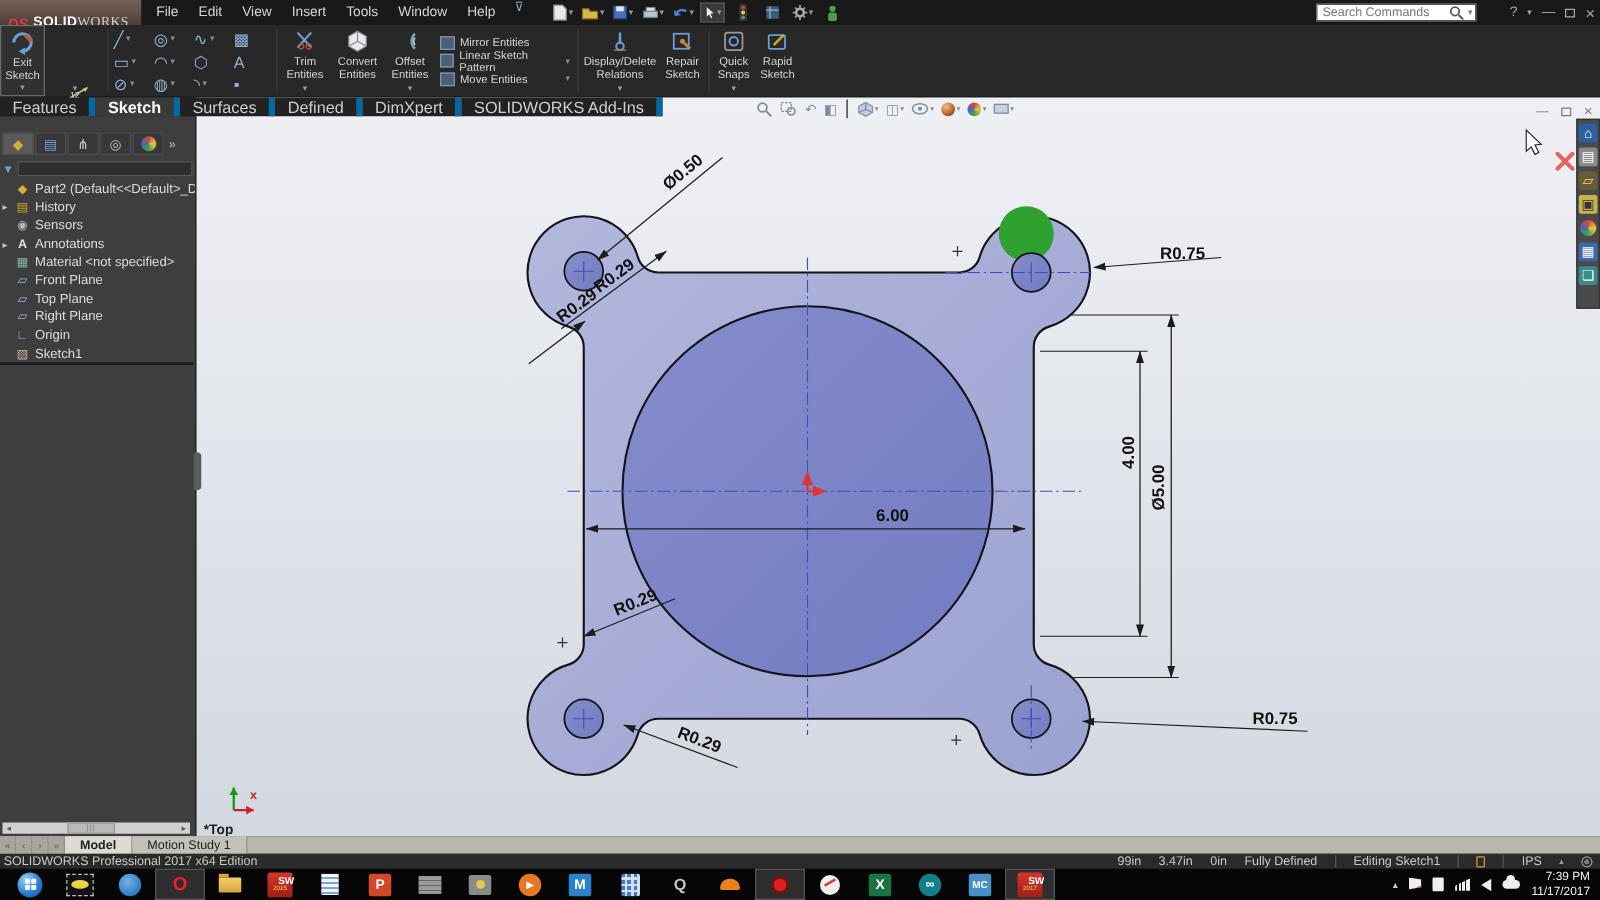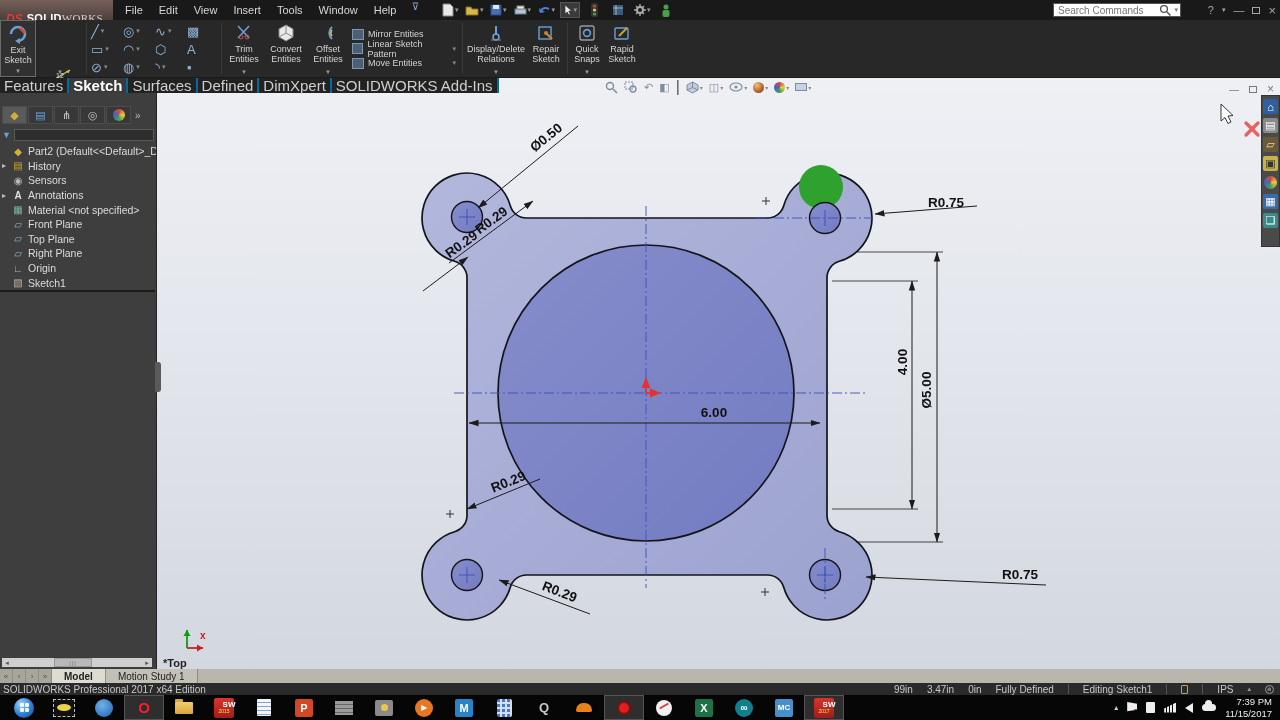--- a/index.html
+++ b/index.html
@@ -37,21 +37,21 @@
   .ent .car{color:#8a8a8a;font-size:7px;margin-left:2px;}
   .rowgrp{display:flex;flex-direction:column;justify-content:center;gap:2px;padding:12px 4px;}
   .rowit{display:flex;align-items:center;gap:4px;font-size:9px;height:14px;}
   .rowit .mini{width:12px;height:11px;background:#4c5f74;border:1px solid #7e98b4;}
   .rowit .car{color:#8a8a8a;font-size:7px;margin-left:auto;}
   .car::after{content:"▾";}
   .glyph-sep{color:#555;}
 
   
   #tabrow{position:absolute;left:0;top:78px;height:15px;display:flex;z-index:5;}
-  .rtab{padding:0 4px;height:15px;line-height:15px;font-size:15px;color:#cfcfcf;background:#222;border-right:2px solid #0369a1;}
+  .rtab{padding:0 10px;height:15px;line-height:15px;font-size:13px;color:#cfcfcf;background:#222;border-right:5px solid #0369a1;}
   .rtab.active{background:#3a3a3a;color:#fff;font-weight:bold;}
 
   
   #canvas{position:absolute;left:157px;top:78px;width:1123px;height:591px;background:linear-gradient(#eef0f4 0%,#e3e6ec 45%,#d3d7df 100%);}
   #headsup{position:absolute;left:448px;top:2px;display:flex;align-items:center;gap:6px;height:14px;}
   .hicon{display:flex;align-items:center;color:#7d8da0;font-size:11px;}
   .hicon .car{font-size:6px;color:#8a8a8a;margin-left:1px;}
   .ball{width:11px;height:11px;border-radius:50%;background:radial-gradient(circle at 35% 30%,#f2c27a,#b0622a 60%,#6c3a14);}
   .ball2{width:11px;height:11px;border-radius:50%;background:conic-gradient(#d04a3a,#e8c84a,#4aa04a,#3a6ac8,#d04a3a);}
   .mon{width:12px;height:8px;border:1px solid #7d8da0;background:#c6d2de;}
@@ -755,18 +755,18 @@
       <span class="tr-caret">▴</span>
       <span class="tr-flag">
           <i></i>
         </span>
       <span class="tr-page"></span>
       <span class="tr-sig"></span>
       <span class="tr-vol"></span>
       <span class="tr-cloud"></span>
       <span id="clock">
         <span>7:39 PM</span><br>
-        <span>11/15/2017</span>
+        <span>11/17/2017</span>
       </span>
     </div>
   </div>
 
 </div>
 
 </body></html>

